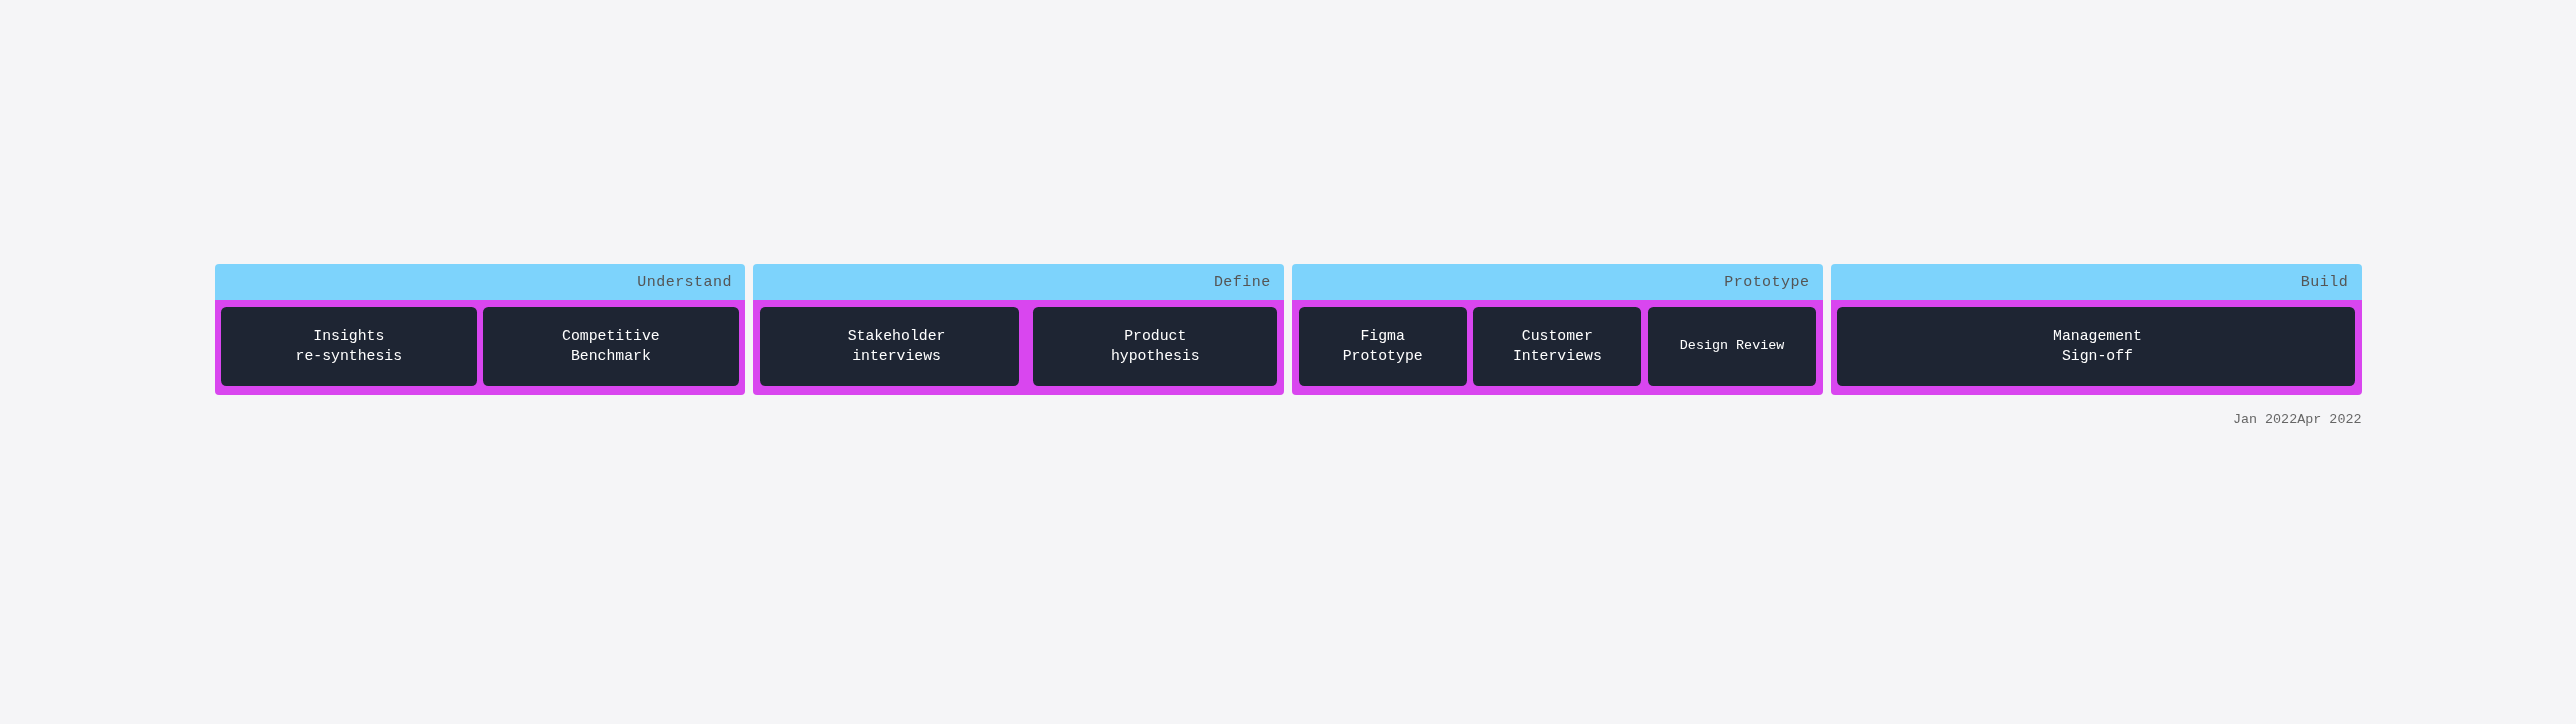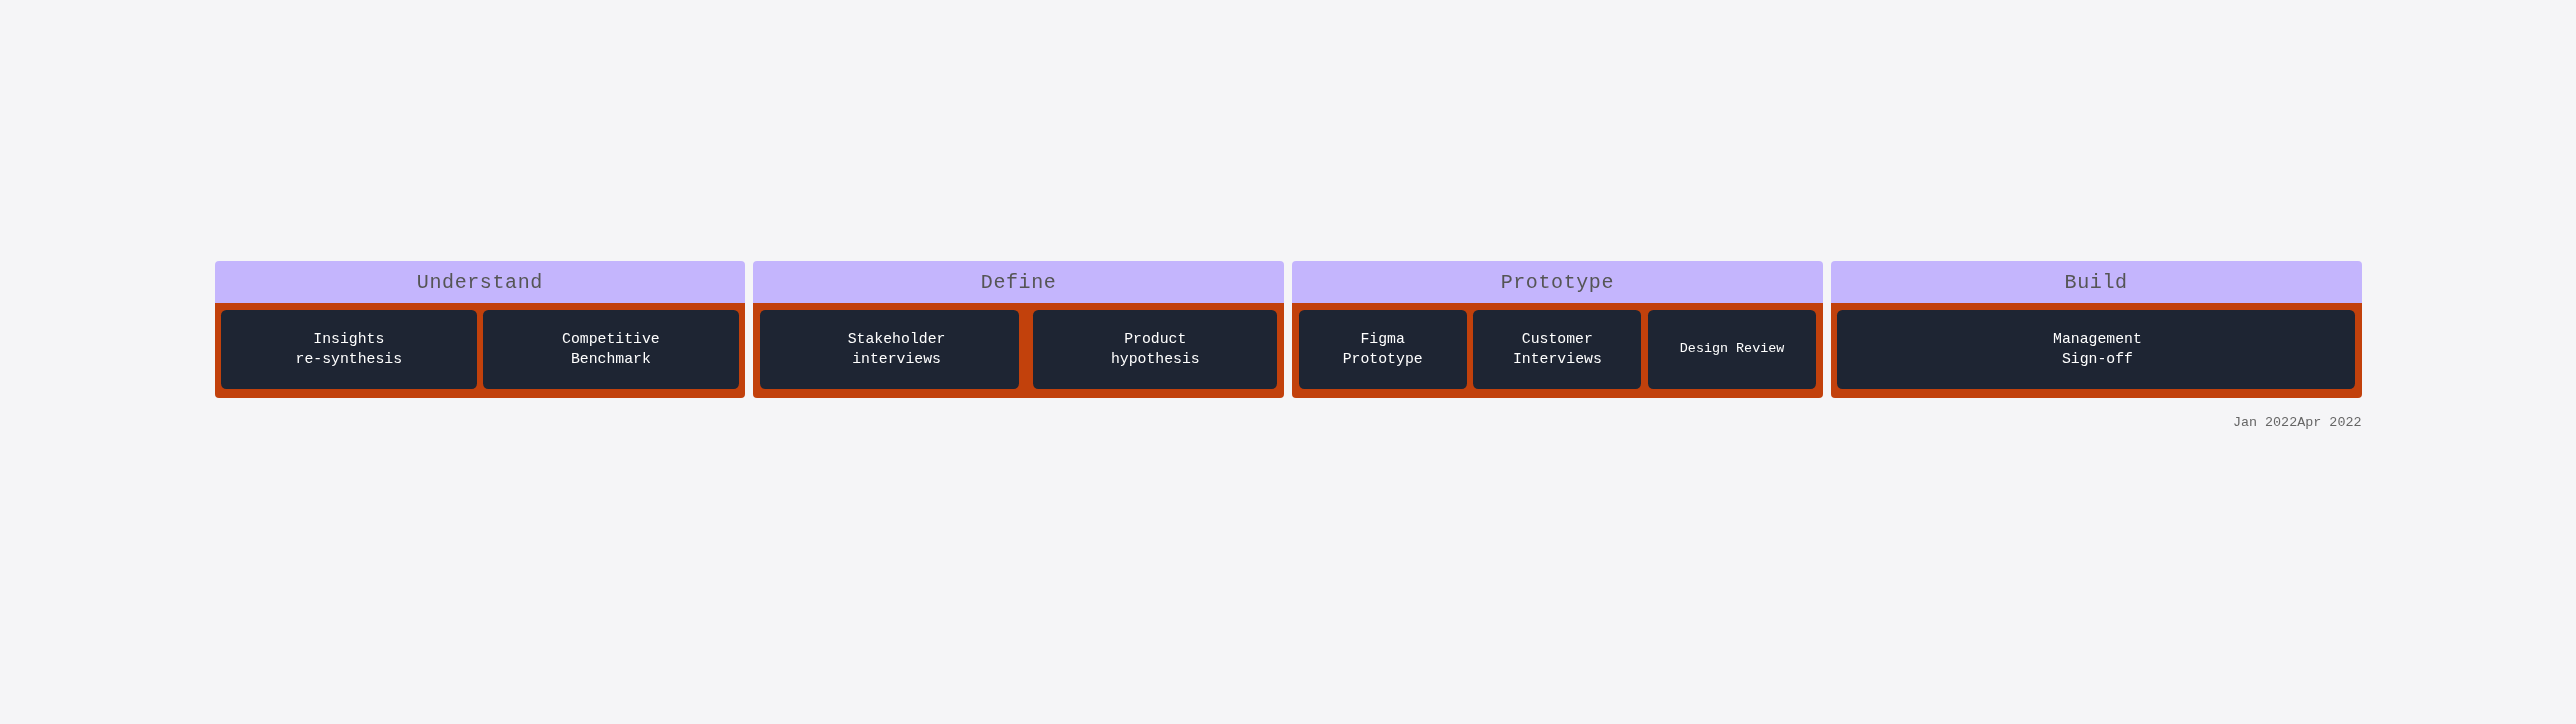--- a/index.html
+++ b/index.html
@@ -41,35 +41,35 @@
       align-items: stretch;
       flex: 1;
       margin-right: 8px;
     }
 
     .phase-group:last-child {
       margin-right: 0;
     }
 
     .phase-header {
-      background-color: #c4b5fd;
+      background-color: #7dd3fc;
       color: #555;
-      text-align: center;
+      text-align: right;
       padding: 9.4px 13.4px;
-      font-size: 20px;
+      font-size: 15px;
       font-family: 'Courier New', Courier, monospace;
       letter-spacing: 0.03em;
       border-radius: 4px 4px 0 0;
       font-weight: 400;
     }
 
     .tasks-row {
       display: flex;
       gap: 6.7px;
-      background-color: #c2410c;
+      background-color: #d946ef;
       padding: 6.7px 6.7px 9.4px 6.7px;
       border-radius: 0 0 4px 4px;
     }
 
     .task-card {
       background-color: #1e2533;
       color: #ffffff;
       text-align: center;
       padding: 19px 13.4px;
       border-radius: 5.4px;

